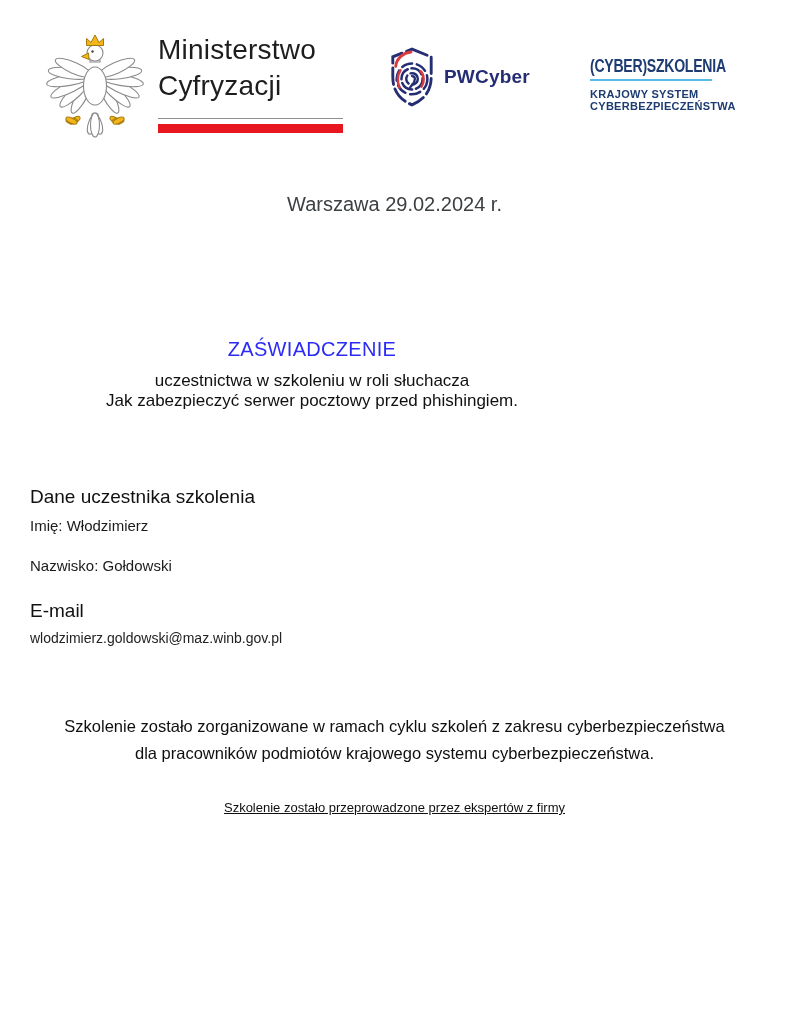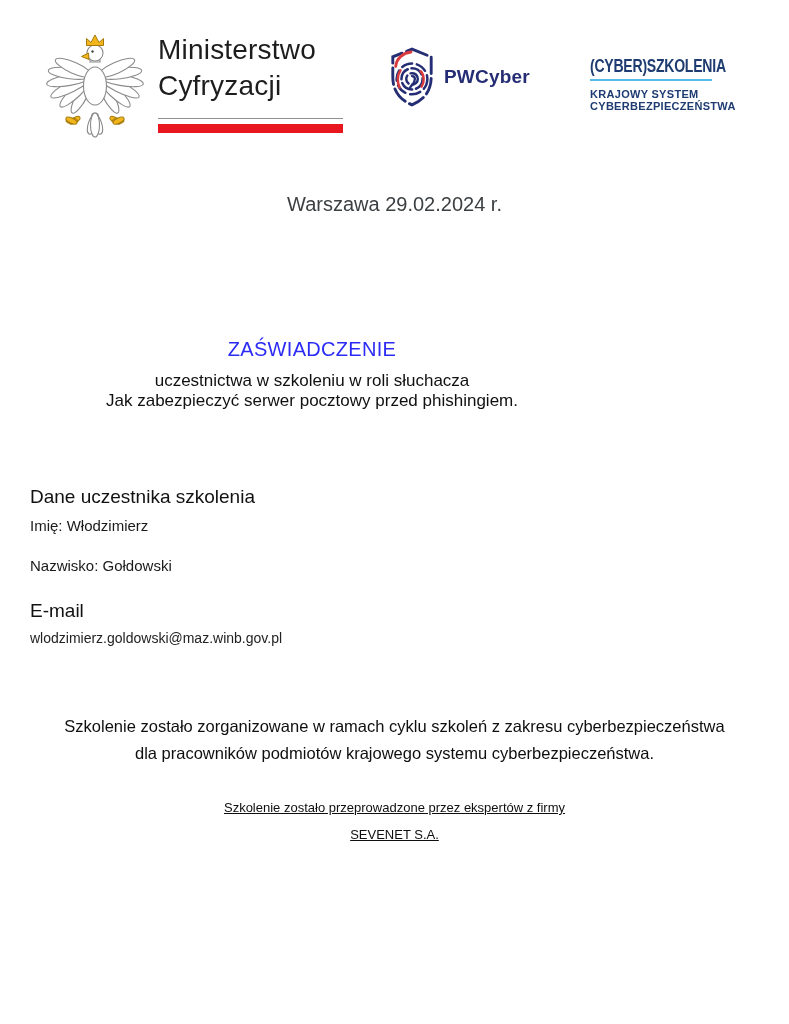--- a/index.html
+++ b/index.html
@@ -260,16 +260,15 @@
     <div class="p-email-label">E-mail</div>
     <div class="p-email">wlodzimierz.goldowski@maz.winb.gov.pl</div>
   </div>
 
   <div class="footer-par1">
     <div>Szkolenie zostało zorganizowane w ramach cyklu szkoleń z zakresu cyberbezpieczeństwa</div>
     <div>dla pracowników podmiotów krajowego systemu cyberbezpieczeństwa.</div>
   </div>
   <div class="footer-par2">
     <div>Szkolenie zostało przeprowadzone przez ekspertów z firmy</div>
-    <div>SEVENET S.A.</div>
   </div>
 
 </div>
 
 </body></html>

